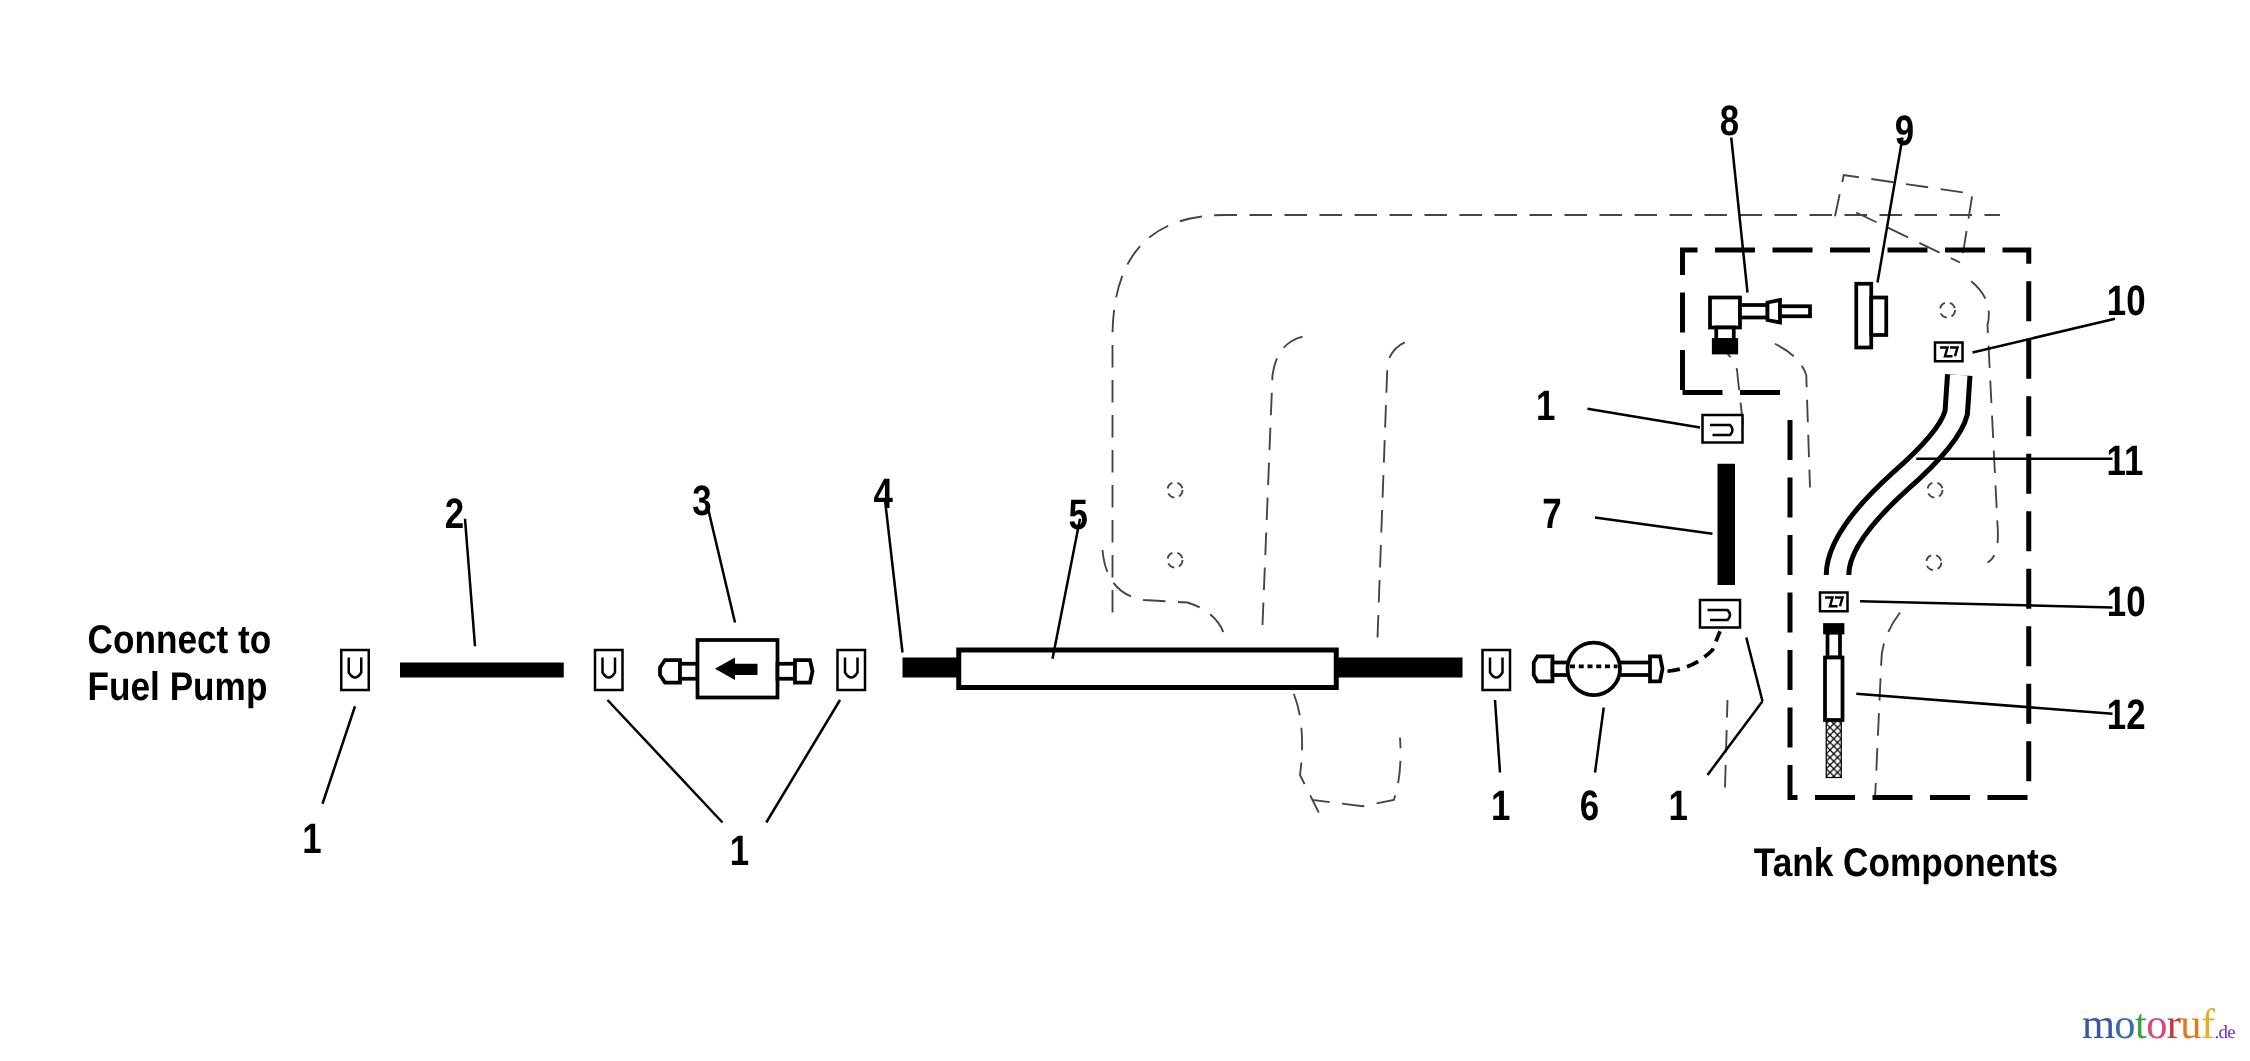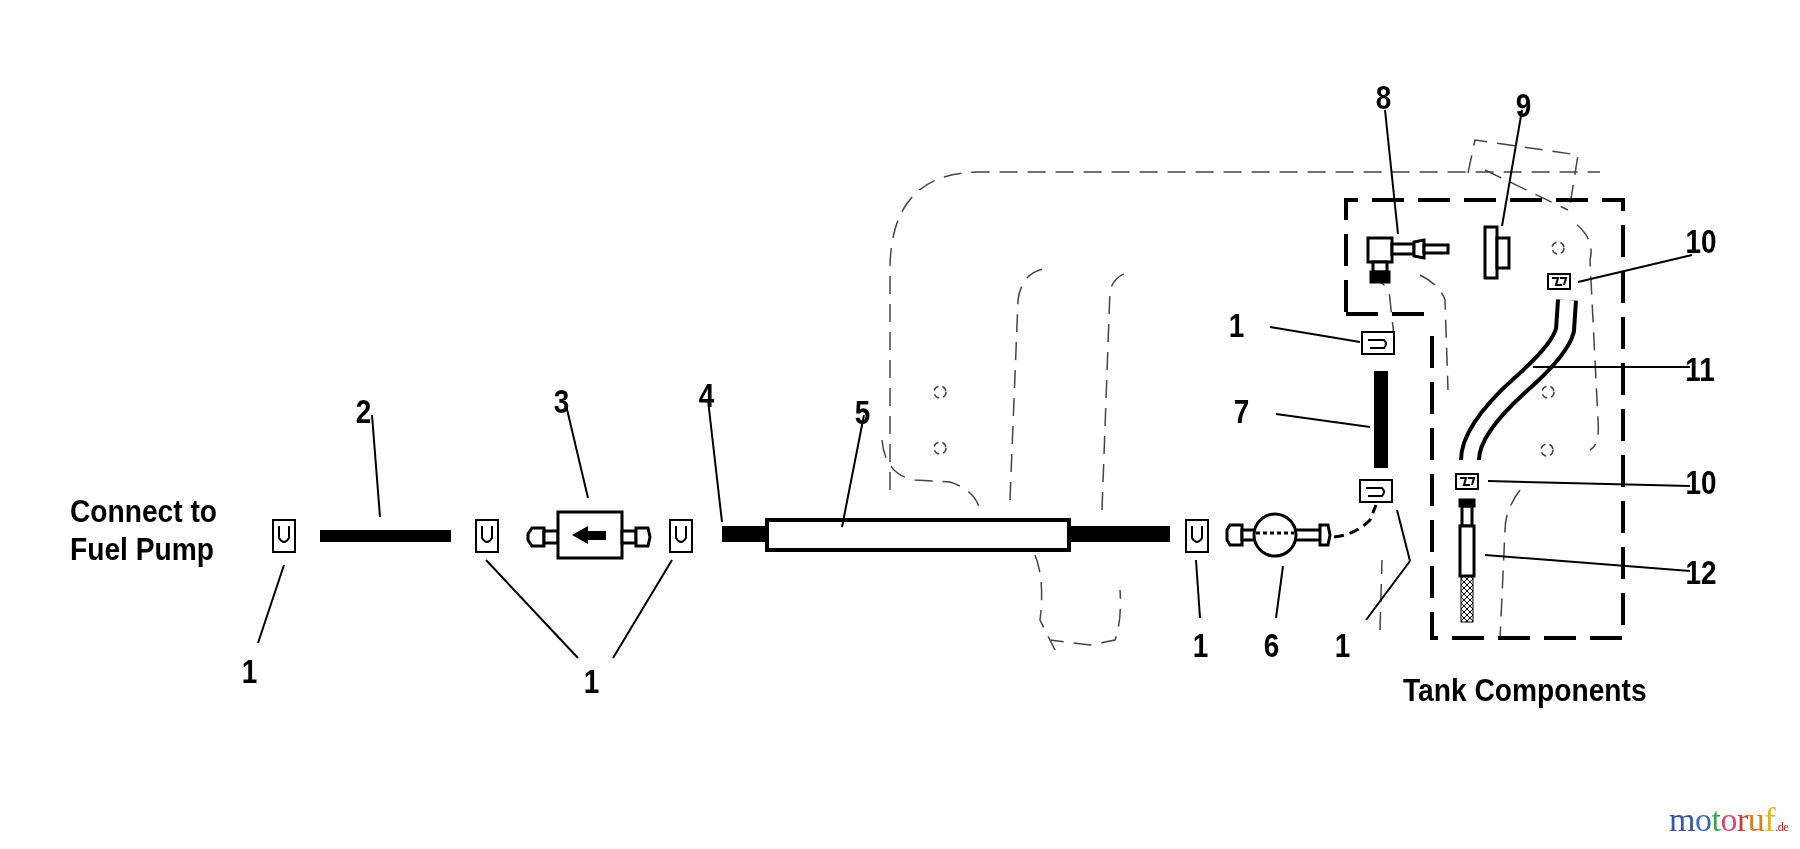--- a/index.html
+++ b/index.html
@@ -4,21 +4,21 @@
   <style>
     html, body { margin: 0; padding: 0; background: #ffffff; }
     body { width: 1800px; height: 849px; position: relative; overflow: hidden; font-family: "Liberation Sans", sans-serif; }
     #diagram { position: absolute; left: 0; top: 0; width: 1800px; height: 849px; }
     .callout { position: absolute; font-family: "Liberation Sans", sans-serif; font-weight: bold; font-size: 34px; color: #000; line-height: 1; transform: scaleX(0.82); transform-origin: center; }
     .note { position: absolute; font-family: "Liberation Sans", sans-serif; font-weight: bold; color: #000; line-height: 1.2; transform: scaleX(0.88); transform-origin: left top; }
     .connect-note { left: 70px; top: 492px; font-size: 32px; }
     .tank-note { left: 1403px; top: 671px; font-size: 32px; }
     .watermark { position: absolute; right: 12px; bottom: 10px; font-family: "Liberation Serif", serif; font-size: 34px; letter-spacing: -0.5px; }
     .watermark span { display: inline-block; }
-    .wm-suffix { font-size: 12px; color: #b91c1c; }
+    .wm-suffix { font-size: 15px; color: #6d28d9; }
   </style>
 </head>
 <body>
 
 <svg id="diagram" width="1800" height="849" viewBox="0 0 1800 849" xmlns="http://www.w3.org/2000/svg">
 
   <g fill="none" stroke="#444" stroke-width="1.5" stroke-dasharray="18 10">
     <path d="M 890 490 L 890 270 Q 890 172 980 172 L 1600 172"></path>
     <path d="M 1010 500 L 1018 300 Q 1022 270 1050 268"></path>
     <path d="M 1102 510 L 1110 290 Q 1115 275 1130 272"></path>

